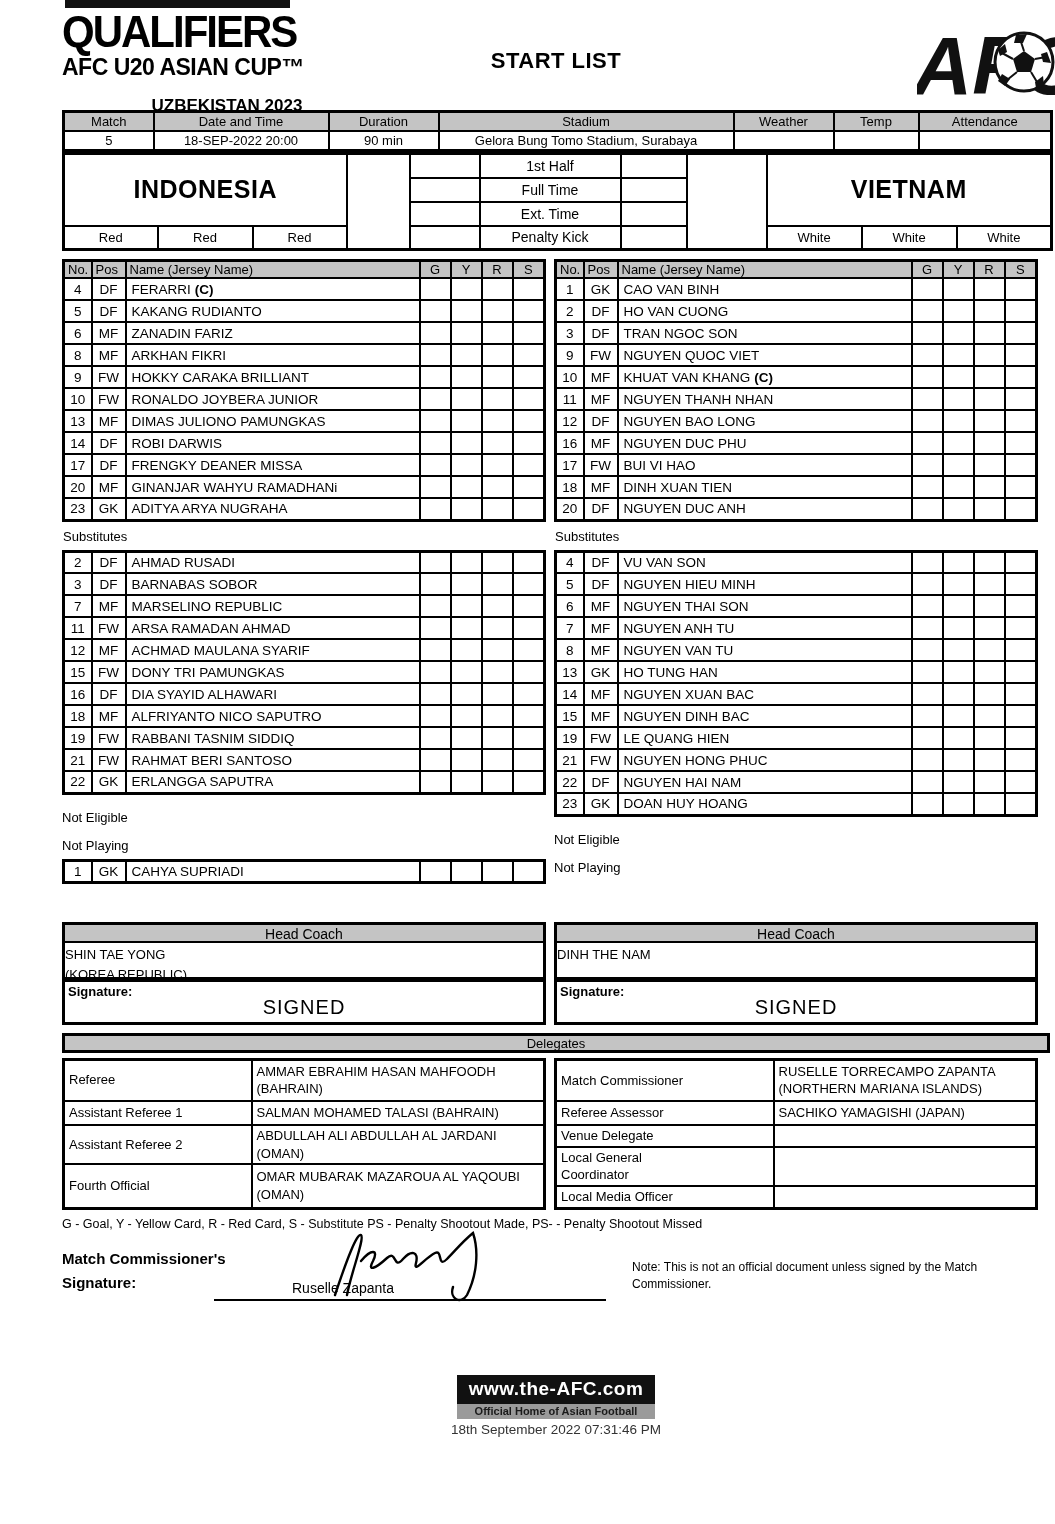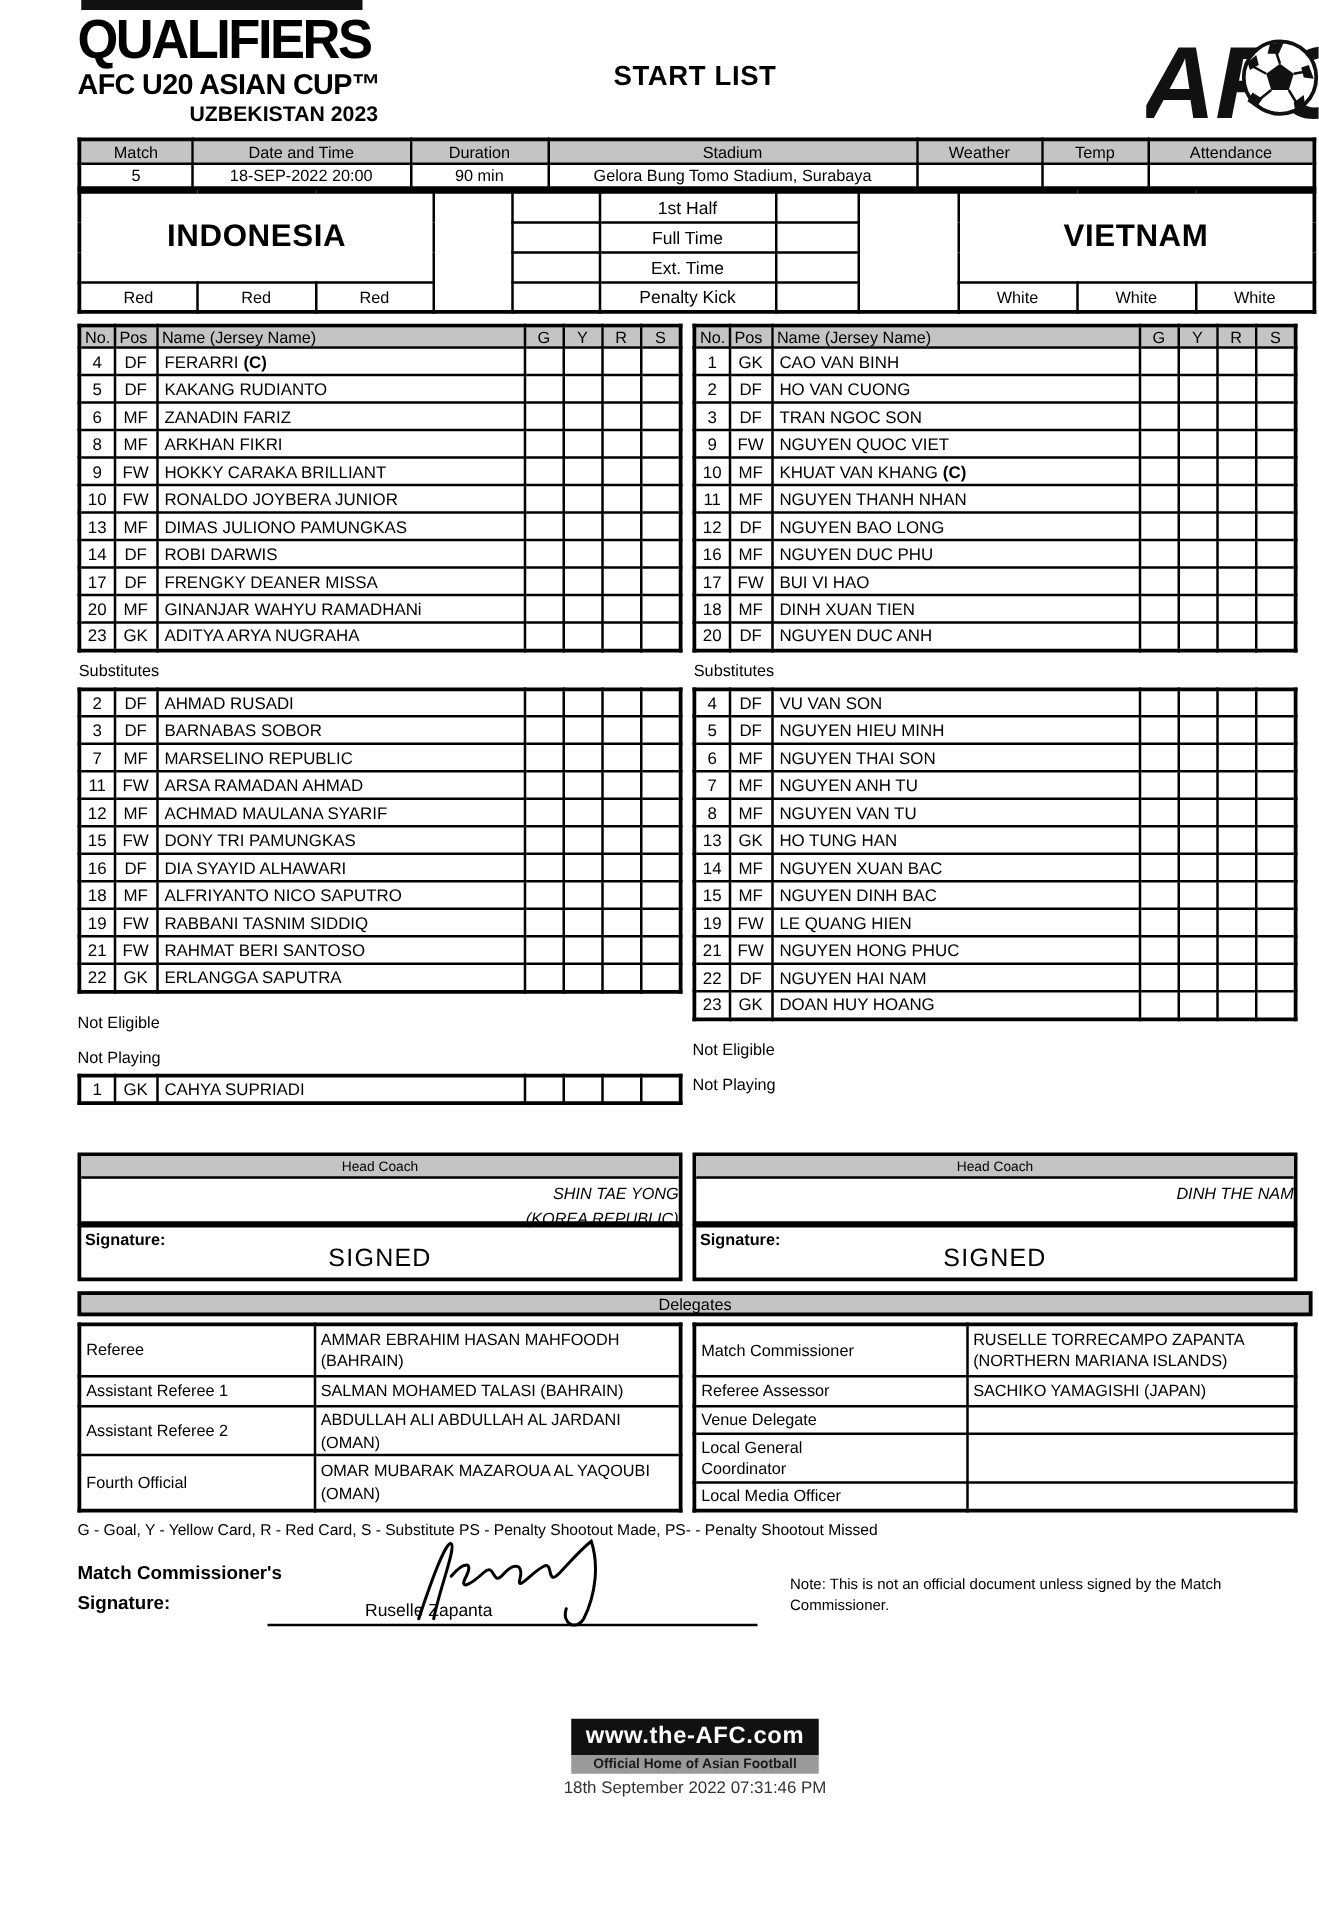--- a/index.html
+++ b/index.html
@@ -14,21 +14,21 @@
   }
   .page{position:relative;padding:8px 5px 0 62px;width:1055px;}
   .content{width:988px;}
 
   
   .top{position:relative;height:102px;}
   .brand-bar{position:absolute;top:-8px;left:3px;width:225px;height:8px;background:#111;}
   .brand{position:absolute;left:0;top:2px;width:380px;}
   .brand-title{font-size:42px;font-weight:bold;letter-spacing:-2px;line-height:1;transform:scaleY(1.05);transform-origin:left top;}
   .brand-sub{font-size:23px;font-weight:bold;letter-spacing:-0.5px;margin-top:2px;}
-  .brand-year{font-size:17px;font-weight:bold;text-align:center;width:330px;margin-top:1px;}
+  .brand-year{font-size:17px;font-weight:bold;text-align:center;width:330px;margin-top:15px;}
   .doc-title{position:absolute;left:0;right:0;top:40px;text-align:center;font-size:22px;font-weight:bold;letter-spacing:0.5px;}
   .afc-logo{position:absolute;right:-5px;top:12px;}
 
   
   table{border-collapse:collapse;table-layout:fixed;}
   td,th{border:2px solid #000;overflow:hidden;white-space:nowrap;font-weight:normal;}
 
   
   .match-table{width:988px;border:3px solid #000;}
   .match-table td{height:15px;font-size:13px;text-align:center;padding:1px 2px;}
@@ -55,22 +55,22 @@
   .tail{position:relative;}
   .tail .ne-label{font-size:13px;margin-top:15px;}
   .tail .np-label{font-size:13px;margin-top:13px;}
   .tail .roster{margin-top:6px;}
   .tail-home{height:112px;}
   .tail-away{height:86px;}
 
   
   .coach-row,.sig-row{display:flex;gap:8px;}
   .coach-box{width:484px;border:3px solid #000;}
-  .coach-head{background:var(--header-gray);border-bottom:2px solid #000;height:18px;font-size:11px;text-align:center;line-height:18px;}
-  .coach-name{height:34px;text-align:right;font-size:13px;line-height:1.6;padding-top:2px;font-style:italic;}
+  .coach-head{background:var(--header-gray);border-bottom:2px solid #000;height:18px;font-size:14px;text-align:center;line-height:18px;}
+  .coach-name{height:34px;text-align:left;font-size:13px;line-height:1.6;padding-top:2px;}
   .sig-row{margin-top:0;}
   .sig-box{width:484px;height:46px;border:3px solid #000;position:relative;margin-top:-1px;}
   .sig-label{position:absolute;left:3px;top:2px;font-size:13px;font-weight:bold;}
   .sig-value{text-align:center;font-size:20px;letter-spacing:1px;margin-top:14px;}
 
   
   .delegates-bar{margin-top:8px;height:20px;border:3px solid #000;background:var(--header-gray);text-align:center;font-size:13px;line-height:15px;width:988px;}
   .delegates-row{display:flex;gap:8px;margin-top:5px;}
   .dtable{width:484px;border:3px solid #000;}
   .dtable td{font-size:13px;padding:1px 4px;white-space:pre-line;vertical-align:middle;line-height:1.35;}

